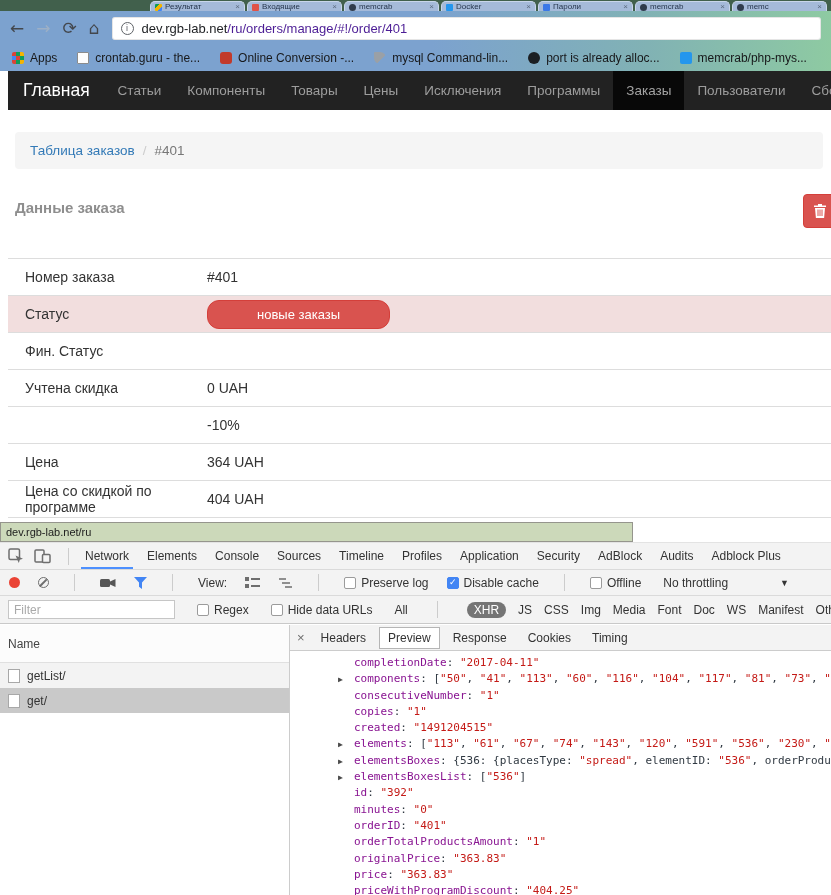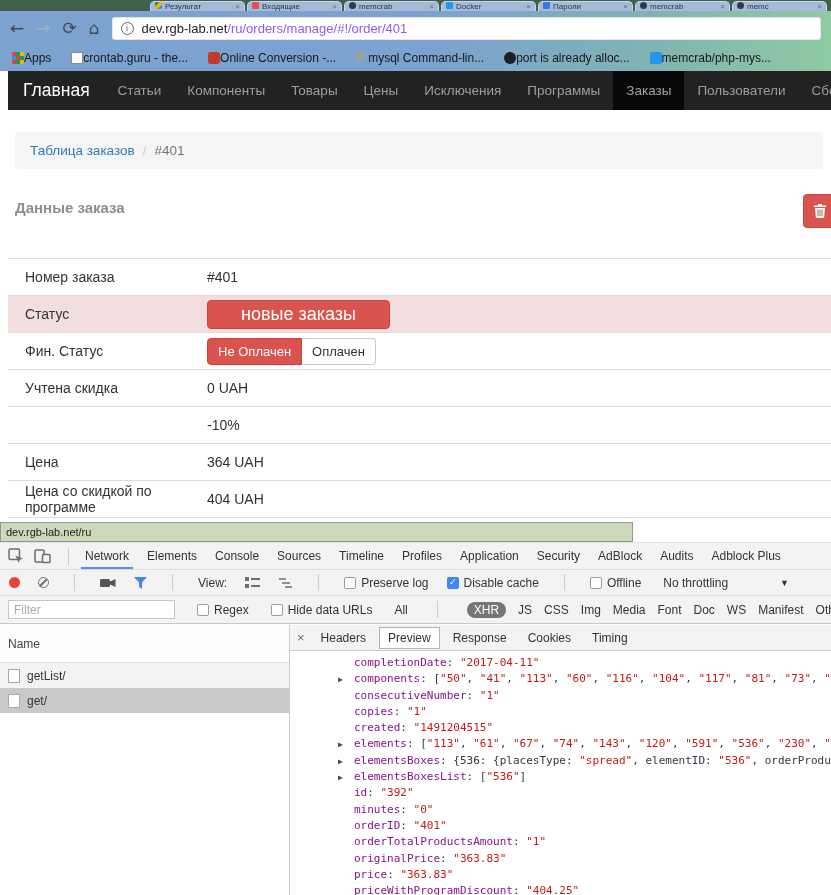--- a/index.html
+++ b/index.html
@@ -2,43 +2,43 @@
 <html><head>
 <meta charset="utf-8">
 <style>
   * { box-sizing: border-box; margin: 0; padding: 0; }
   html,body { width:831px; height:895px; overflow:hidden; }
   body { position:relative; font-family:"Liberation Sans",sans-serif; background:#fff; }
 
   
   .tabstrip { position:absolute; top:0; left:0; width:831px; height:11px; background:#41604c; display:flex; align-items:flex-end; }
   .tabstrip .corner { width:150px; flex:none; }
-  .btab { flex:0 0 95px; height:10px; background:#a5bad9; border:1px solid #c9d6ea; border-bottom:none; border-radius:5px 5px 0 0; margin-right:2px; display:flex; align-items:flex-start; gap:3px; padding:0 4px; overflow:hidden; }
+  .btab { flex:0 0 95px; height:10px; background:#a5bad9; border:1px solid #c9d6ea; border-bottom:none; border-radius:5px 5px 0 0; margin-right:2px; display:flex; align-items:flex-end; gap:3px; padding:0 4px; overflow:hidden; }
   .favicon { width:7px; height:7px; flex:none; border-radius:1px; }
   .fv-drive { background:linear-gradient(135deg,#0f9d58 33%,#f4b400 33% 66%,#4285f4 66%); }
   .fv-gmail { background:#e05348; }
   .fv-dark  { background:#2f3b4c; border-radius:50%; }
   .fv-docker{ background:#2496ed; }
   .fv-blue  { background:#3b78e7; }
   .btab-title { flex:1; font-size:8px; line-height:9px; color:#25354c; white-space:nowrap; overflow:hidden; }
   .btab-close { font-size:8px; line-height:9px; color:#5b6b80; }
 
   
   .chrome { position:absolute; top:11px; left:0; width:831px; height:60px;
             background:linear-gradient(90deg,#7ca2cf 0%,#7ca2cf 52%,#81b2b4 78%,#8ecaa2 100%); }
   .btoolbar { height:34px; display:flex; align-items:center; padding:0 10px; gap:12px; }
   .navbtn { font-family:"DejaVu Sans",sans-serif; font-size:17px; color:#43474d; line-height:1; }
   .navbtn.disabled { color:#9db0c6; }
   .urlbar { flex:1; height:23px; background:#fff; border-radius:3px; display:flex; align-items:center; padding:0 9px; gap:8px; box-shadow:inset 0 0 0 1px rgba(0,0,0,.10); }
   .info-icon { width:13px; height:13px; flex:none; border:1.4px solid #5f6368; border-radius:50%; color:#5f6368; font-size:9px; line-height:10px; text-align:center; }
   .url-text { font-size:13px; white-space:nowrap; overflow:hidden; }
   .url-host { color:#1c1e21; }
-  .url-path { color:#8b5cf6; }
+  .url-path { color:#4c1d95; }
   .bmbar { height:26px; display:flex; align-items:center; padding:0 12px; gap:20px; }
-  .bm { display:flex; align-items:center; font-size:12px; color:#17181a; white-space:nowrap; }
+  .bm { display:flex; align-items:center; gap:6px; font-size:12px; color:#17181a; white-space:nowrap; }
   .bm-icon { width:12px; height:12px; flex:none; border-radius:2px; }
   .ic-apps { background:
       linear-gradient(90deg,#db4437 33%,#0f9d58 33% 66%,#f4b400 66%); position:relative; }
   .ic-apps::after { content:""; position:absolute; left:0; top:4px; width:12px; height:4px;
       background:linear-gradient(90deg,#4285f4 33%,#db4437 33% 66%,#0f9d58 66%); }
   .ic-page { background:#fdfdfd; border:1px solid #8c8c8c; border-radius:1px; }
   .ic-conversion { background:#c23a2b; border-radius:3px; }
   .ic-mysql { background:linear-gradient(135deg,#9aa0a6 0 60%,transparent 60%); border-radius:1px 6px 1px 6px; }
   .ic-github { background:#1b1f23; border-radius:50%; }
   .ic-docker { background:#2496ed; border-radius:2px; }
@@ -56,21 +56,21 @@
   .bc-cur { color:#777; }
   .section-title { position:absolute; top:199px; left:15px; font-size:15px; font-weight:bold; color:#8e8e8e; }
   .delete-btn { position:absolute; top:194px; left:803px; width:70px; height:34px; background:#d9534f; border:1px solid #d43f3a; border-radius:4px; color:#fff; display:flex; align-items:center; gap:6px; padding:0 10px; font-size:13px; }
 
   
   .order-table { position:absolute; top:258px; left:8px; right:0; border-bottom:1px solid #ddd; font-size:14px; color:#333; }
   .orow { display:flex; align-items:center; height:37px; border-top:1px solid #ddd; }
   .orow .lbl { width:199px; flex:none; padding-left:17px; }
   .orow .val { flex:1; }
   .orow.danger { background:#f2dede; }
-  .status-btn { width:183px; height:29px; background:#d9534f; border:1px solid #d43f3a; border-radius:4px; color:#fff; font-size:18px; display:flex; align-items:center; justify-content:center; }
+  .status-btn { width:183px; height:29px; background:#d9534f; border:1px solid #d43f3a; border-radius:12px; color:#fff; font-size:13px; display:flex; align-items:center; justify-content:center; }
   .btn-group { display:inline-flex; font-size:13px; }
   .fin-unpaid { background:#d9534f; border:1px solid #d43f3a; color:#fff; border-radius:4px 0 0 4px; padding:5px 10px; }
   .fin-paid { background:#fff; border:1px solid #ccc; border-left:none; color:#333; border-radius:0 4px 4px 0; padding:5px 10px; }
 
   
   .inspect-bar { position:absolute; top:522px; left:0; width:633px; height:20px; background:#ccd9ba; border:1px solid #95958d; display:flex; align-items:center; padding:0 5px; font-size:11px; color:#1c1c1c; }
 
   
   .devtools { position:absolute; top:542px; left:0; width:831px; bottom:0; background:#fff; border-top:1px solid #e3e3e3; }
   .dt-tabs { height:27px; background:#f3f3f3; border-bottom:1px solid #dadada; display:flex; align-items:center; padding-left:8px; }
@@ -282,26 +282,20 @@
     <div class="val">#401</div>
   </div>
   <div class="orow danger">
     <div class="lbl">Статус</div>
     <div class="val">
         <span class="status-btn">новые заказы</span>
       </div>
   </div>
   <div class="orow">
     <div class="lbl">Фин. Статус</div>
-    <div class="val">
-      <span class="btn-group">
-          <span class="fin-unpaid">Не Оплачен</span>
-          <span class="fin-paid">Оплачен</span>
-        </span>
-    </div>
   </div>
   <div class="orow">
     <div class="lbl">Учтена скидка</div>
     <div class="val">0 UAH</div>
   </div>
   <div class="orow">
     <div class="lbl"></div>
     <div class="val">-10%</div>
   </div>
   <div class="orow">

